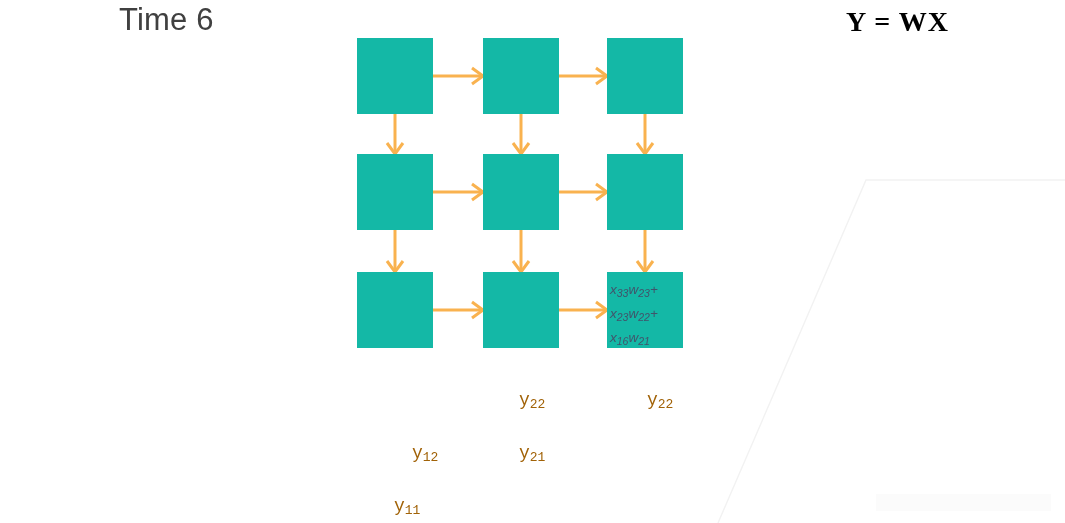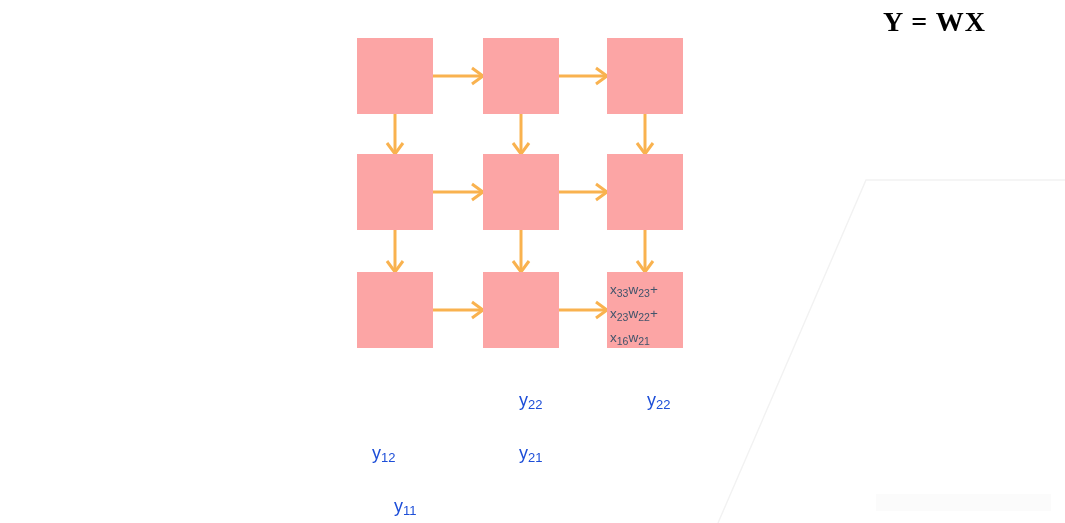--- a/index.html
+++ b/index.html
@@ -43,21 +43,20 @@
   #formula-main {
     position: absolute;
     left: 846px;
     top: 6px;
     font-family: "Liberation Serif", serif;
     font-size: 28px;
     font-weight: bold;
     color: #000000;
     white-space: nowrap;
     letter-spacing: 1px;
-    margin-left: 37px;
   }
   #formula-dims {
     position: absolute;
     left: 833px;
     top: 74px;
     font-size: 26px;
     font-weight: 400;
     color: #8a8a8a;
     white-space: nowrap;
   }
@@ -69,21 +68,22 @@
     left: 0; top: 0;
     width: 1065px;
     height: 523px;
   }
   .cell {
     position: absolute;
     width: 76px;
     height: 76px;
     box-sizing: border-box;
     border: 3px solid #F9B košik;
-    background: #fca5a5;
+    background: #14b8a6;
+    font-style: italic;
   }
   .cell {
     border-color: #F9B24F;
   }
   .cell-text {
     position: absolute;
     left: 3px;
     top: 6px;
     width: 74px;
     font-size: 13.5px;
@@ -99,40 +99,41 @@
     top: 3px;
   }
 
   
   #arrows { position: absolute; left: 0; top: 0; }
 
   
   .ylabel {
     position: absolute;
     font-size: 18px;
-    color: #1d4ed8;
+    color: #a16207;
     white-space: nowrap;
-    font-family: Liberation Sans, sans-serif;
+    font-family: Liberation Mono, monospace;
   }
   .ylabel .sub {
     font-size: 13px;
     position: relative;
     top: 3px;
   }
 </style>
 </head>
 <body>
 
 <div id="slide">
 
   <svg class="deco-layer" width="1065" height="523" viewBox="0 0 1065 523">
     <path d="M 1065 180 L 866 180 L 718 523" fill="none" stroke="#f2f2f2" stroke-width="1.4"></path>
     <rect x="876" y="494" width="175" height="17" fill="#fbfbfb"></rect>
   </svg>
 
+  <div id="slide-title">Time 6</div>
 
   <div id="formula-main">Y = WX</div>
 
   <svg id="arrows" width="1065" height="523" viewBox="0 0 1065 523">
       <line x1="433" y1="76" x2="483" y2="76" stroke="#F9B24F" stroke-width="3"></line>
       <polyline points="472,68 483,76 472,84" fill="none" stroke="#F9B24F" stroke-width="3"></polyline>
       <line x1="559" y1="76" x2="607" y2="76" stroke="#F9B24F" stroke-width="3"></line>
       <polyline points="596,68 607,76 596,84" fill="none" stroke="#F9B24F" stroke-width="3"></polyline>
       <line x1="433" y1="192" x2="483" y2="192" stroke="#F9B24F" stroke-width="3"></line>
       <polyline points="472,184 483,192 472,200" fill="none" stroke="#F9B24F" stroke-width="3"></polyline>
@@ -169,18 +170,18 @@
           <div>x<span class="sub">33</span>w<span class="sub">23</span>+</div>
           <div>x<span class="sub">23</span>w<span class="sub">22</span>+</div>
           <div>x<span class="sub">16</span>w<span class="sub">21</span></div>
         </div>
       </div>
     </div>
 
   <div id="ylabels">
       <div class="ylabel" style="left: 519px; top: 390px;">y<span class="sub">22</span></div>
       <div class="ylabel" style="left: 647px; top: 390px;">y<span class="sub">22</span></div>
-      <div class="ylabel" style="left: 372px; top: 443px;">y<span class="sub">12</span></div>
+      <div class="ylabel" style="left: 412px; top: 443px;">y<span class="sub">12</span></div>
       <div class="ylabel" style="left: 519px; top: 443px;">y<span class="sub">21</span></div>
       <div class="ylabel" style="left: 394px; top: 496px; text-align: center;">y<span class="sub">11</span></div>
     </div>
 
 </div>
 
 </body></html>

